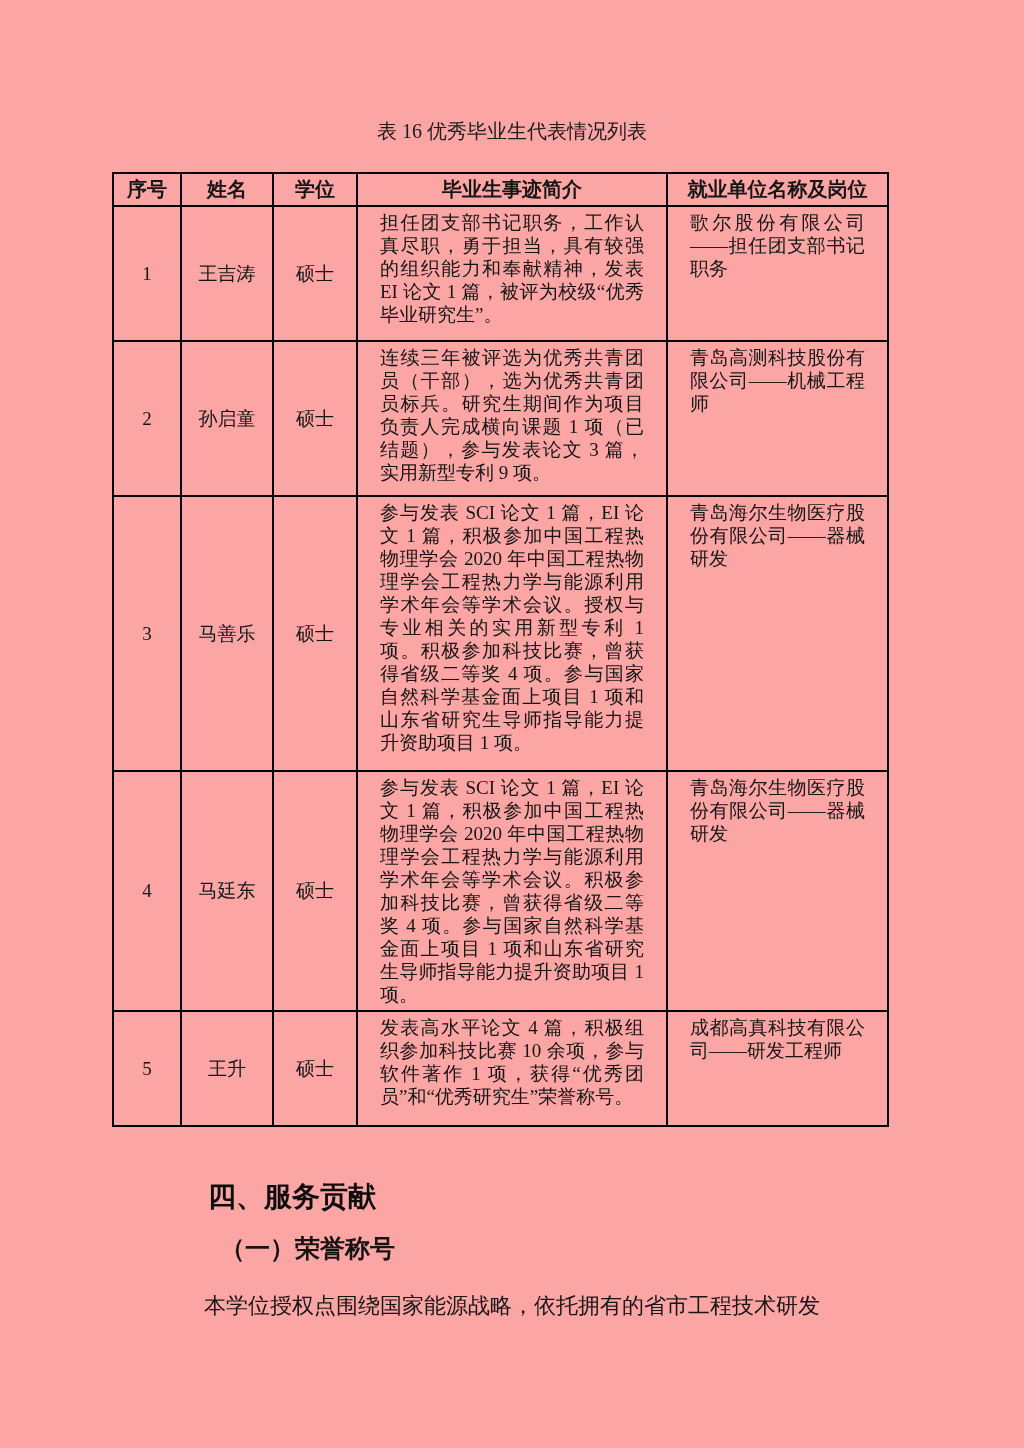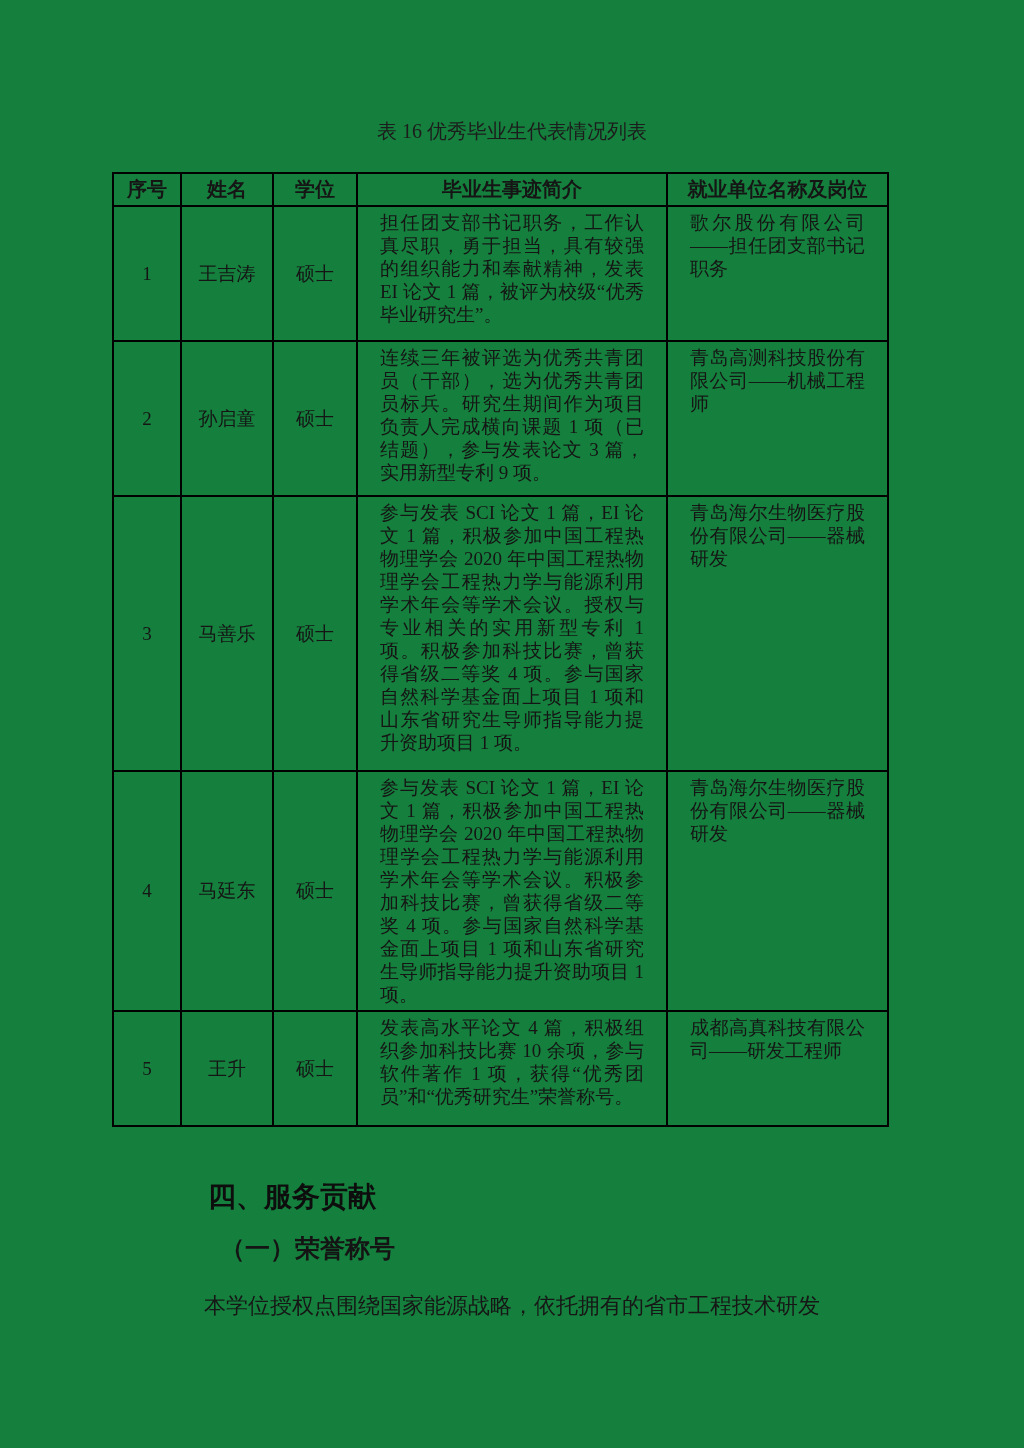--- a/index.html
+++ b/index.html
@@ -2,21 +2,21 @@
 <html><head>
 <meta charset="utf-8">
 <style>
   * { box-sizing: border-box; }
   html, body { margin: 0; padding: 0; background: #ffffff; }
   .page {
     position: relative;
     width: 1024px;
     height: 1448px;
     margin: 0 auto;
-    background: #15803d;
+    background: #fca5a5;
     color: #111111;
     font-family: "Liberation Serif", "DejaVu Serif", serif;
     overflow: hidden;
   }
   .table-title {
     padding-top: 118px;
     text-align: center;
     font-size: 20px;
     line-height: 26px;
     color: #1c1c1c;

